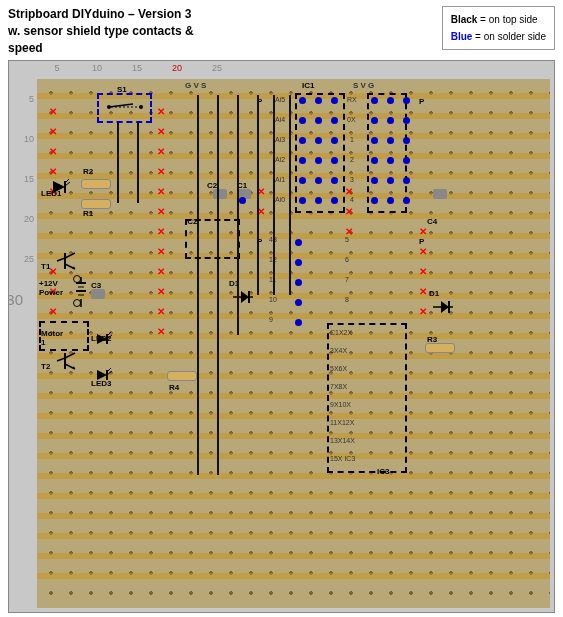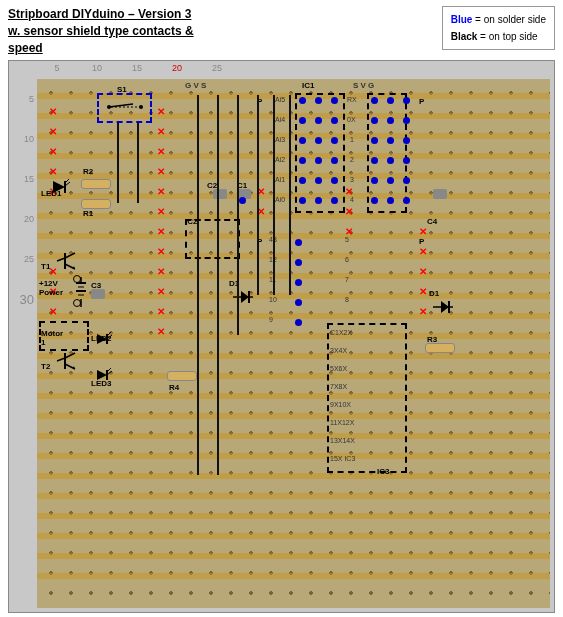--- a/index.html
+++ b/index.html
@@ -18,21 +18,20 @@
     }
     .header-area {
       display: flex;
       align-items: flex-start;
       padding: 6px 8px 4px 8px;
       gap: 10px;
     }
     .title-block {
       flex: 0 0 auto;
       width: 210px;
-      text-decoration: underline;
     }
     .title-text {
       font-size: 12px;
       font-weight: bold;
       line-height: 1.4;
       color: #000;
     }
     .legend-box {
       border: 1px solid #999;
       padding: 4px 8px;
@@ -166,45 +165,45 @@
 
   <div class="header-area">
     <div class="title-block">
       <div class="title-text">
         <span>Stripboard DIYduino – Version 3</span><br>
         <span>w. sensor shield type contacts &amp; speed</span><br>
       </div>
     </div>
     <div class="legend-box">
       <div>
+        <span class="legend-black">Black</span><span class="legend-label"> = on top side</span>
+      </div>
+      <div>
         <span class="legend-blue">Blue</span><span class="legend-label"> = on solder side</span>
-      </div>
-      <div>
-        <span class="legend-black">Black</span><span class="legend-label"> = on top side</span>
       </div>
     </div>
   </div>
 
   <div class="board-area">
 
     <div style="position:absolute;top:2px;left:28px;right:4px;display:flex;">
       <span style="width:40px;font-size:9px;color:#888;text-align:center;">5</span>
       <span style="width:40px;font-size:9px;color:#888;text-align:center;">10</span>
       <span style="width:40px;font-size:9px;color:#888;text-align:center;">15</span>
       <span style="width:40px;font-size:9px;color:#cc0000;text-align:center;">20</span>
       <span style="width:40px;font-size:9px;color:#888;text-align:center;">25</span>
     </div>
 
     <div style="position:absolute;top:18px;left:0;bottom:0;width:28px;display:flex;flex-direction:column;">
       <span style="height:40px;font-size:9px;color:#888;text-align:right;padding-right:3px;display:flex;align-items:center;justify-content:flex-end;">5</span>
       <span style="height:40px;font-size:9px;color:#888;text-align:right;padding-right:3px;display:flex;align-items:center;justify-content:flex-end;">10</span>
       <span style="height:40px;font-size:9px;color:#888;text-align:right;padding-right:3px;display:flex;align-items:center;justify-content:flex-end;">15</span>
       <span style="height:40px;font-size:9px;color:#888;text-align:right;padding-right:3px;display:flex;align-items:center;justify-content:flex-end;">20</span>
       <span style="height:40px;font-size:9px;color:#888;text-align:right;padding-right:3px;display:flex;align-items:center;justify-content:flex-end;">25</span>
-      <span style="height:40px;font-size:13px;color:#888;text-align:right;padding-right:3px;display:flex;align-items:center;justify-content:flex-end;">30</span>
+      <span style="height:40px;font-size:15px;color:#888;text-align:right;padding-right:14px;display:flex;align-items:center;justify-content:flex-end;">30</span>
     </div>
 
     <div class="board-inner">
       <div class="holes-grid"></div>
 
       <div class="copper-strip" style="top:14px;"></div>
       <div class="copper-strip" style="top:34px;"></div>
       <div class="copper-strip" style="top:54px;"></div>
       <div class="copper-strip" style="top:74px;"></div>
       <div class="copper-strip" style="top:94px;"></div>

